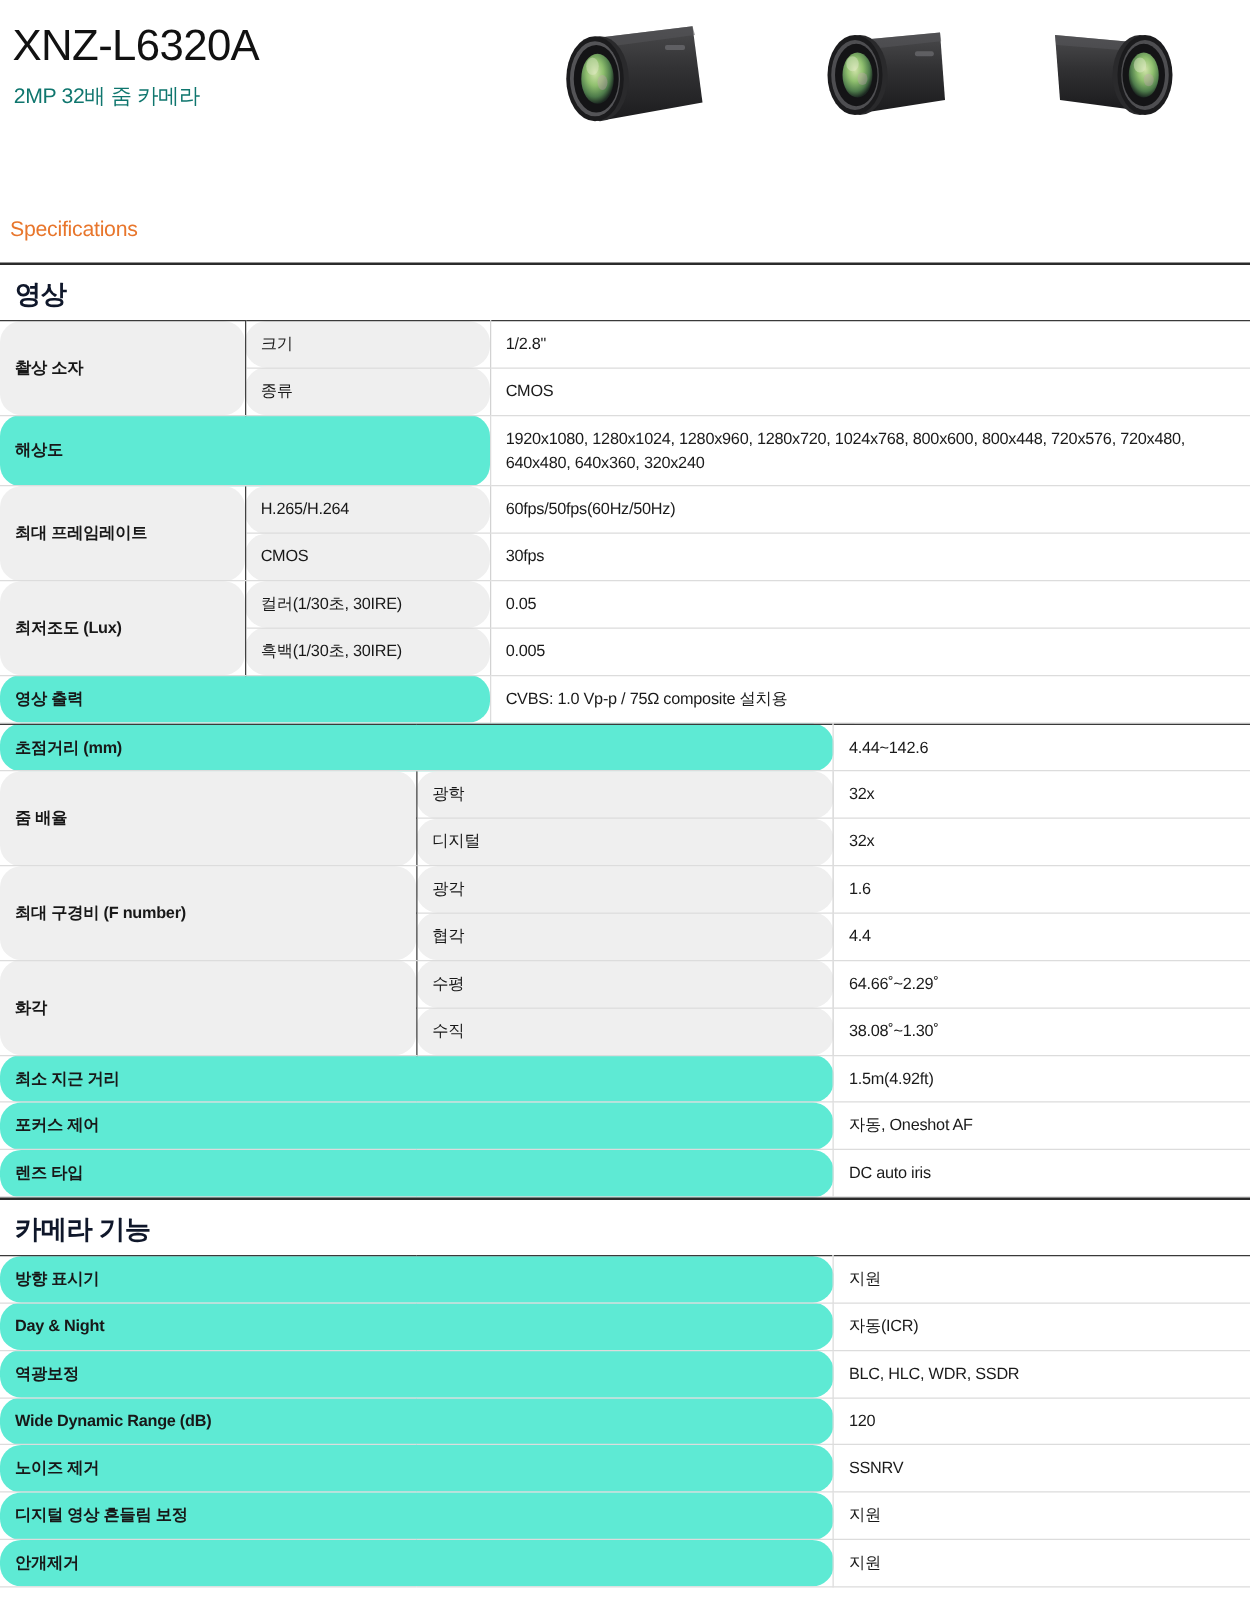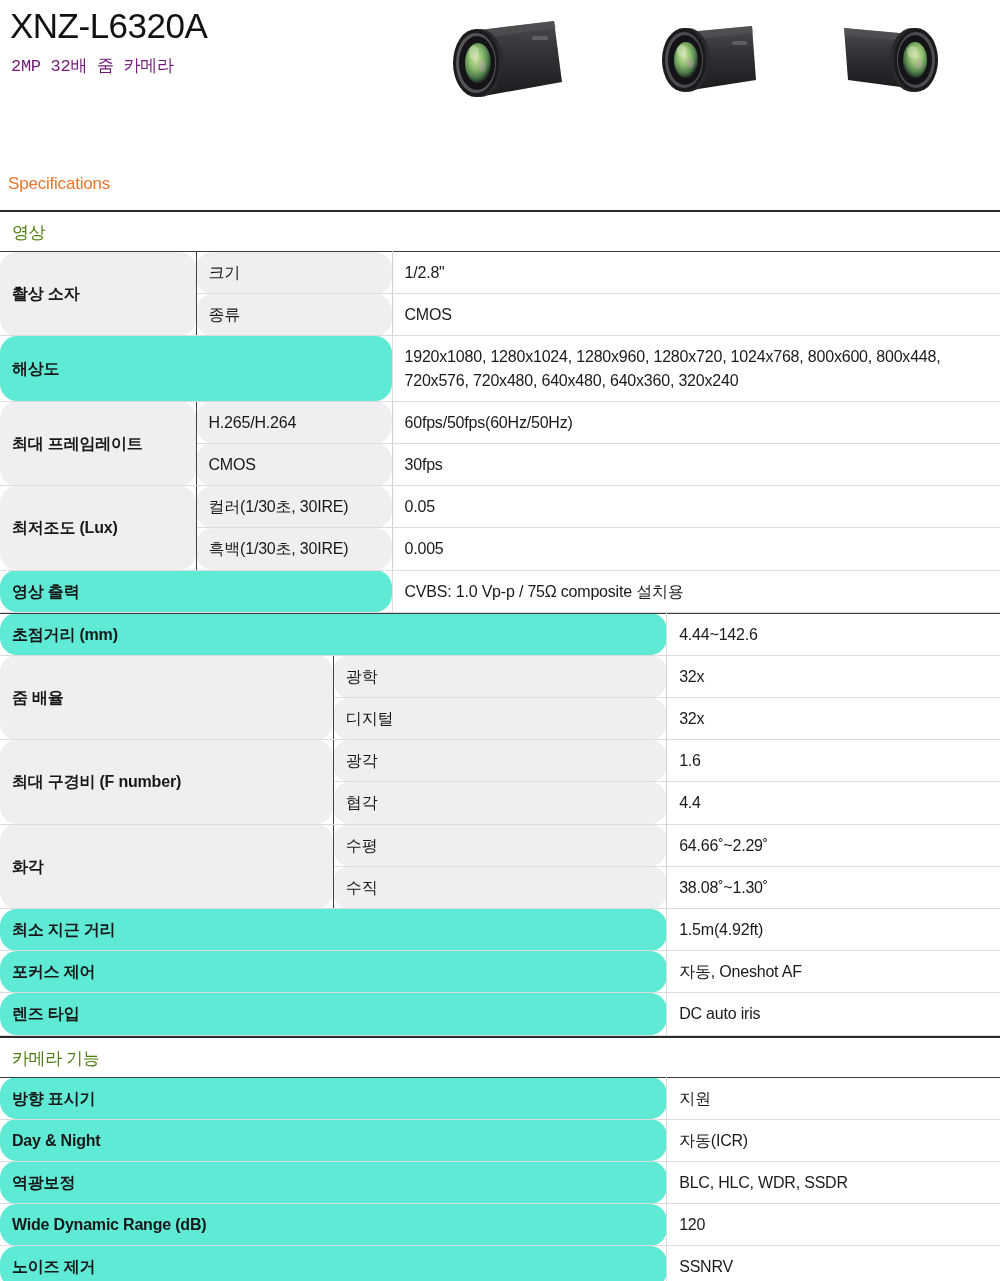--- a/index.html
+++ b/index.html
@@ -14,37 +14,36 @@
     height: 1281px;
     font-family: "Liberation Sans", "DejaVu Sans", sans-serif;
     color: #1a1a1a;
     overflow: hidden;
   }
 
   
   .header {
     position: relative;
     height: 150px;
-    padding: 8px 0 0 10px;
+    padding: 19px 0 0 10px;
   }
   .product-title {
     font-size: 35px;
     font-weight: 400;
     letter-spacing: -0.5px;
     line-height: 1.05;
     color: #111111;
     margin: 0;
   }
   .product-subtitle {
     font-size: 17px;
     font-weight: 400;
-    color: #701a75;
+    color: #0f766e;
     margin: 9px 0 0 1px;
     letter-spacing: -0.3px;
-    font-family: Liberation Mono, monospace;
   }
 
   .product-images {
     position: absolute;
     top: 8px;
     left: 430px;
     width: 560px;
     height: 110px;
   }
   .cam {
@@ -64,37 +63,37 @@
     letter-spacing: -0.2px;
   }
 
   
   .section { width: 100%; }
   .section-title-bar {
     border-top: 2px solid #2b2b2b;
     padding: 9px 0 7px 12px;
   }
   .section-title {
-    font-size: 17px;
-    font-weight: normal;
-    color: #4d7c0f;
+    font-size: 21px;
+    font-weight: bold;
+    color: #0f172a;
     letter-spacing: -0.4px;
   }
 
   table.spec-table {
     width: 100%;
     border-collapse: collapse;
     table-layout: fixed;
     border-top: 1.5px solid #3a3a3a;
   }
   table.spec-table td {
     border-bottom: 1px solid #dcdcdc;
     vertical-align: middle;
     padding: 9px 10px 9px 12px;
-    font-size: 16px;
+    font-size: 13px;
     line-height: 1.45;
     letter-spacing: -0.2px;
     border-radius: 17px;
   }
   td.lbl1 {
     width: 196px;
     background: #efefef;
     font-weight: bold;
     color: #181818;
     border-right: 1px solid #404040;

